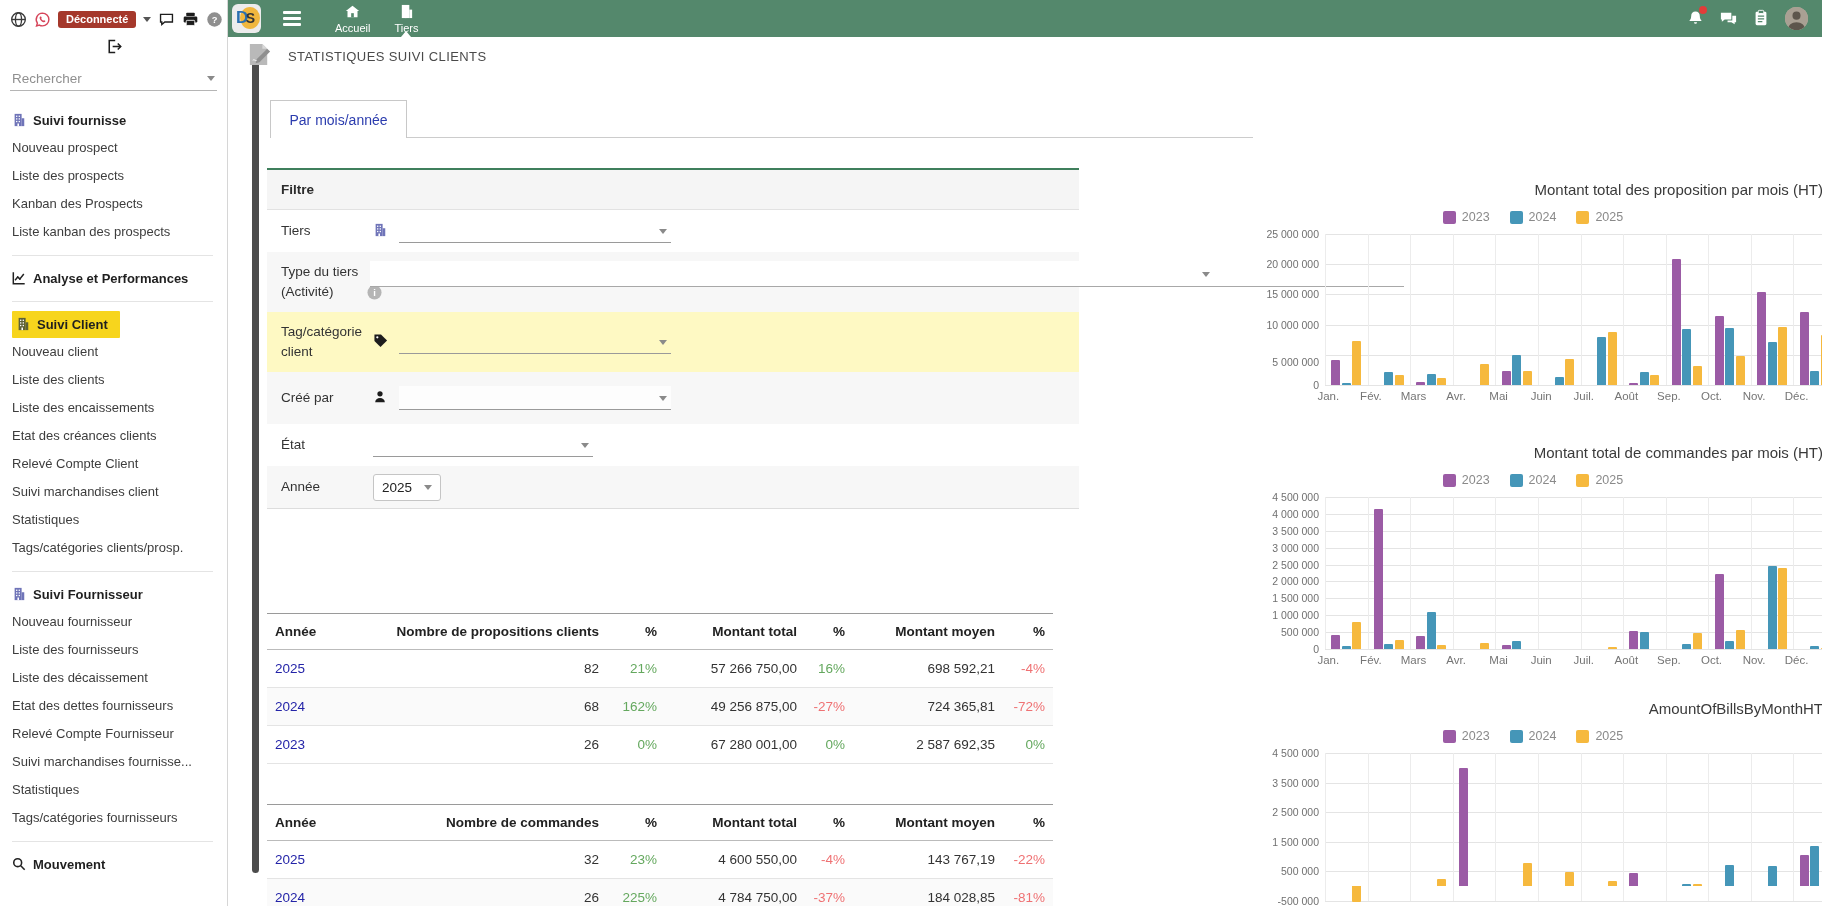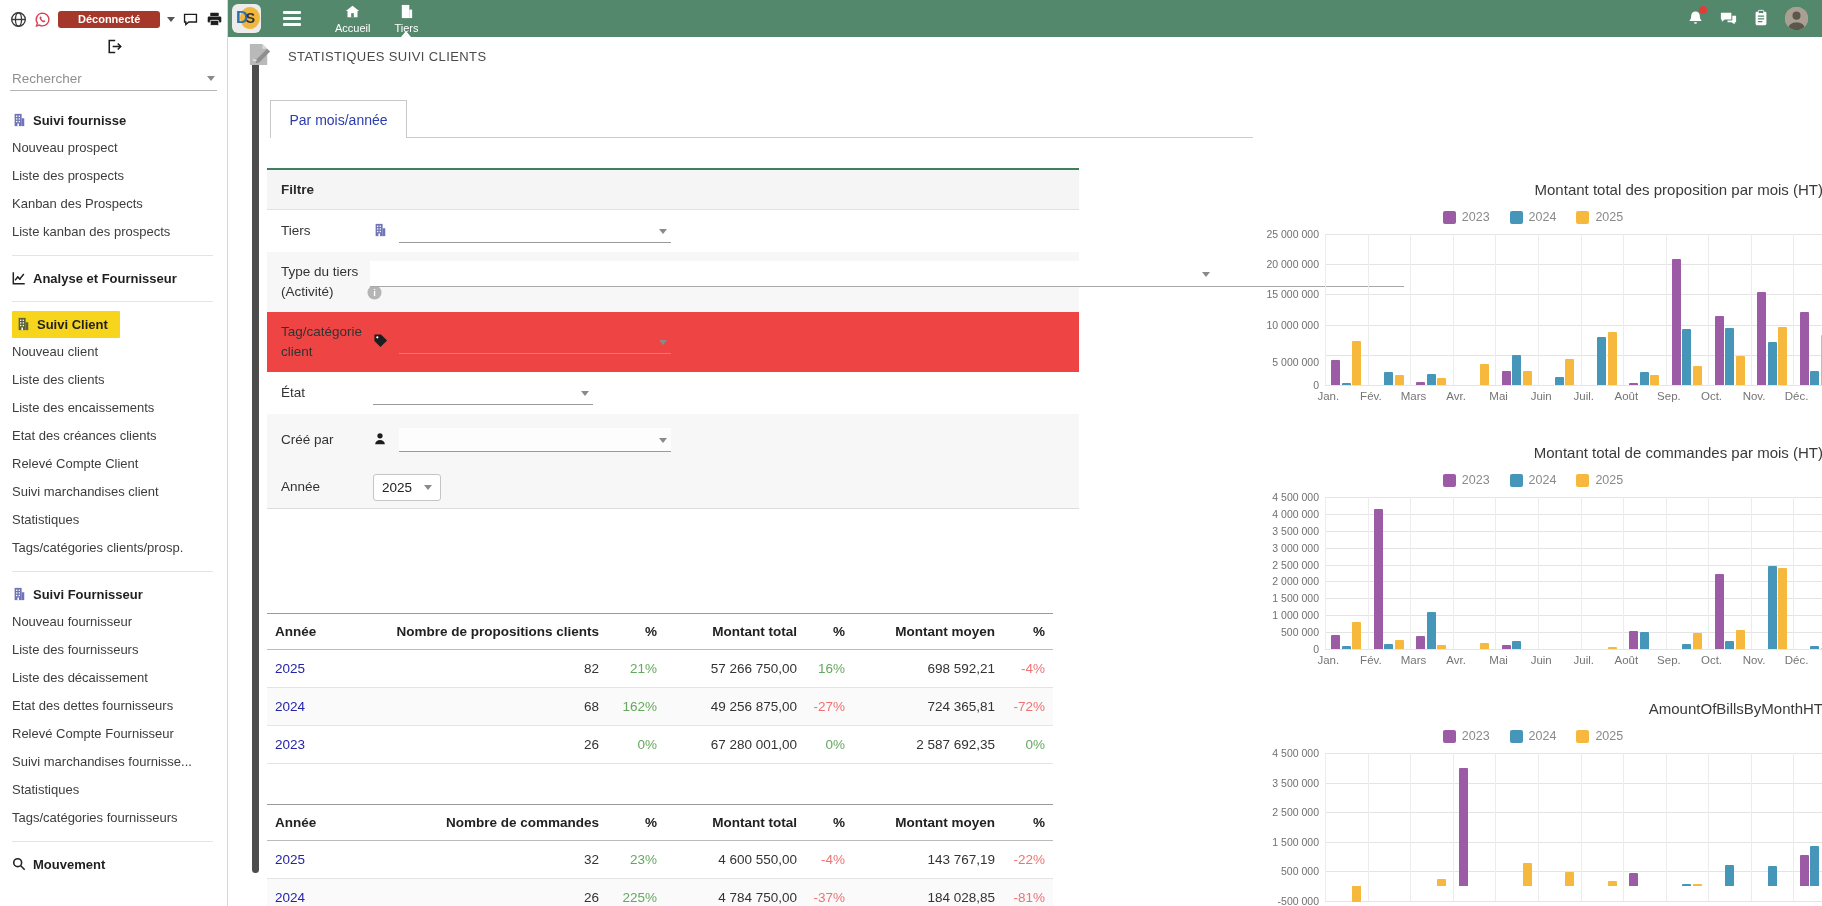--- a/index.html
+++ b/index.html
@@ -3,21 +3,21 @@
 <meta charset="utf-8">
 <style>
 * { box-sizing: border-box; margin: 0; padding: 0; }
 html,body { width:1822px; height:906px; overflow:hidden; background:#fff;
   font-family:"Liberation Sans","DejaVu Sans",sans-serif; color:#333; }
 
 
 .left-panel{position:absolute;left:0;top:0;width:228px;height:906px;background:#fff;border-right:1px solid #d6d6d6;}
 .topbar-icons{display:flex;align-items:center;gap:7px;padding:10px 6px 0 10px;}
 .ticon{display:inline-flex;align-items:center;justify-content:center;width:18px;height:18px;cursor:pointer;}
-.badge{background:#a5382b;color:#fff;font-size:11px;font-weight:bold;padding:3px 20px;border-radius:3px;line-height:1;}
+.badge{background:#a5382b;color:#fff;font-size:11px;font-weight:bold;padding:3px 8px;border-radius:3px;line-height:1;}
 .tri{width:0;height:0;border-left:4px solid transparent;border-right:4px solid transparent;border-top:5px solid #555;}
 .logout-row{text-align:center;margin-top:9px;}
 .search-row{margin:8px 10px 0 10px;border-bottom:1px solid #b5b5b5;display:flex;justify-content:space-between;align-items:center;padding:4px 2px;color:#8f8f8f;font-size:13.5px;}
 .menu{padding:16px 0 0 12px;font-size:13px;}
 .menu .sep{border-top:1px solid #e4e4e4;margin:9px 14px 9px 0;}
 .sec-title{display:flex;align-items:center;gap:7px;font-weight:bold;color:#1f1f1f;padding:6px 0;}
 .sec-title .sicon{display:inline-flex;width:14px;height:14px;}
 .sec-title.hl{background:#f7d51d;display:inline-flex;padding:6px 12px 6px 4px;border-radius:1px;}
 .menu-item{padding:6.5px 0;color:#3d3d3d;cursor:pointer;white-space:nowrap;overflow:hidden;text-overflow:ellipsis;max-width:214px;}
 
@@ -48,21 +48,21 @@
 
 .filter{position:absolute;left:39px;top:131px;width:812px;border-top:2px solid #3f7f5c;border-bottom:1px solid #ddd;font-size:13.5px;}
 .f-row{display:flex;align-items:center;padding:0 14px;position:relative;}
 .f-head{height:40px;background:#f5f5f5;font-weight:bold;color:#2c2c2c;border-bottom:1px solid #e2e2e2;}
 .f-label{width:92px;color:#333;line-height:1.45;flex:none;}
 .f-iconslot{width:26px;flex:none;display:flex;align-items:center;}
 .sel{position:relative;height:24px;border-bottom:1px solid #9a9a9a;}
 .sel .tri{position:absolute;right:4px;top:10px;border-top-color:#8a8a8a;}
 .row-tiers{height:42px;background:#fff;}
 .row-type{height:60px;background:#f7f7f7;}
-.row-tag{height:60px;background:#ef4444;}
+.row-tag{height:60px;background:#fef9c3;}
 .row-cree{height:52px;background:#f7f7f7;}
 .row-etat{height:42px;background:#fff;}
 .row-annee{height:42px;background:#f7f7f7;}
 .row-btn{height:40px;background:#fff;border-top:1px solid #e0e0e0;justify-content:center;}
 .type-input{position:absolute;left:103px;top:9px;width:1034px;height:26px;background:#fff;border-bottom:1px solid #a8a8a8;}
 .type-input .tri{position:absolute;left:832px;top:11px;border-top-color:#8a8a8a;}
 .year-box{display:flex;align-items:center;gap:12px;border:1px solid #c5c5c5;border-radius:3px;background:#fff;height:27px;padding:0 8px;font-size:13.5px;color:#222;cursor:pointer;}
 .refresh-btn{background:#9a6db1;color:#fff;border:none;border-radius:4px;font-weight:bold;font-size:12px;letter-spacing:.4px;padding:9px 15px;cursor:pointer;font-family:inherit;}
 
 
@@ -167,21 +167,21 @@
         <span>Suivi fournisse</span>
       </div><div class="menu-item">Nouveau prospect</div><div class="menu-item">Liste des prospects</div><div class="menu-item">Kanban des Prospects</div><div class="menu-item">Liste kanban des prospects</div><div class="sep"></div><div class="sec-title">
         <span class="sicon">
           <svg viewBox="0 0 16 16" width="14" height="14">
             <path d="M1.5 1.5v13h13" stroke="#222222" stroke-width="1.7" fill="none"></path>
             <path d="M3.5 10.5l3-3.5 2.5 2 4.5-5.5" stroke="#222222" stroke-width="1.7" fill="none"></path>
             <circle cx="6.5" cy="7" r="1" fill="#222222"></circle>
             <circle cx="9" cy="9" r="1" fill="#222222"></circle>
           </svg>
         </span>
-        <span>Analyse et Fournisseur</span>
+        <span>Analyse et Performances</span>
       </div><div class="sep"></div><div class="sec-title hl">
         <span class="sicon">
           <svg viewBox="0 0 16 16" width="14" height="14">
             <rect x="3" y="1" width="8" height="14" fill="#5d6136"></rect>
             <rect x="11" y="6" width="3" height="9" fill="#5d6136"></rect>
             <g fill="#fff">
               <rect x="4.6" y="3" width="1.5" height="1.5"></rect>
               <rect x="7.6" y="3" width="1.5" height="1.5"></rect>
               <rect x="4.6" y="6" width="1.5" height="1.5"></rect>
               <rect x="7.6" y="6" width="1.5" height="1.5"></rect>
@@ -361,37 +361,37 @@
         <svg viewBox="0 0 16 16" width="15" height="15">
               <path d="M1.5 8.5v-7h7l6.5 6.5-7 7z" fill="#1d1d1d"></path>
               <circle cx="4.6" cy="4.6" r="1.2" fill="#fff"></circle>
             </svg>
       </span>
         </div>
       <div class="sel" style="width:272px">
           <span class="tri"></span>
         </div>
     </div>
-    <div class="f-row row-etat">
-      <div class="f-label">État</div>
-      <div class="sel" style="width:220px">
-          <span class="tri"></span>
-        </div>
-    </div>
     <div class="f-row row-cree">
       <div class="f-label">Créé par</div>
       <div class="f-iconslot">
           <span>
         <svg viewBox="0 0 16 16" width="14" height="14">
               <circle cx="8" cy="4.4" r="3" fill="#1d1d1d"></circle>
               <path d="M2.5 14c0-3.2 2.4-5 5.5-5s5.5 1.8 5.5 5z" fill="#1d1d1d"></path>
             </svg>
       </span>
         </div>
       <div class="sel" style="width:272px;background:#fdfdfd">
+          <span class="tri"></span>
+        </div>
+    </div>
+    <div class="f-row row-etat">
+      <div class="f-label">État</div>
+      <div class="sel" style="width:220px">
           <span class="tri"></span>
         </div>
     </div>
     <div class="f-row row-annee">
       <div class="f-label">Année</div>
       <div class="year-box">
         <span>2025</span>
         <span class="tri" style="border-top-color:#8a8a8a"></span>
       </div>
     </div>

